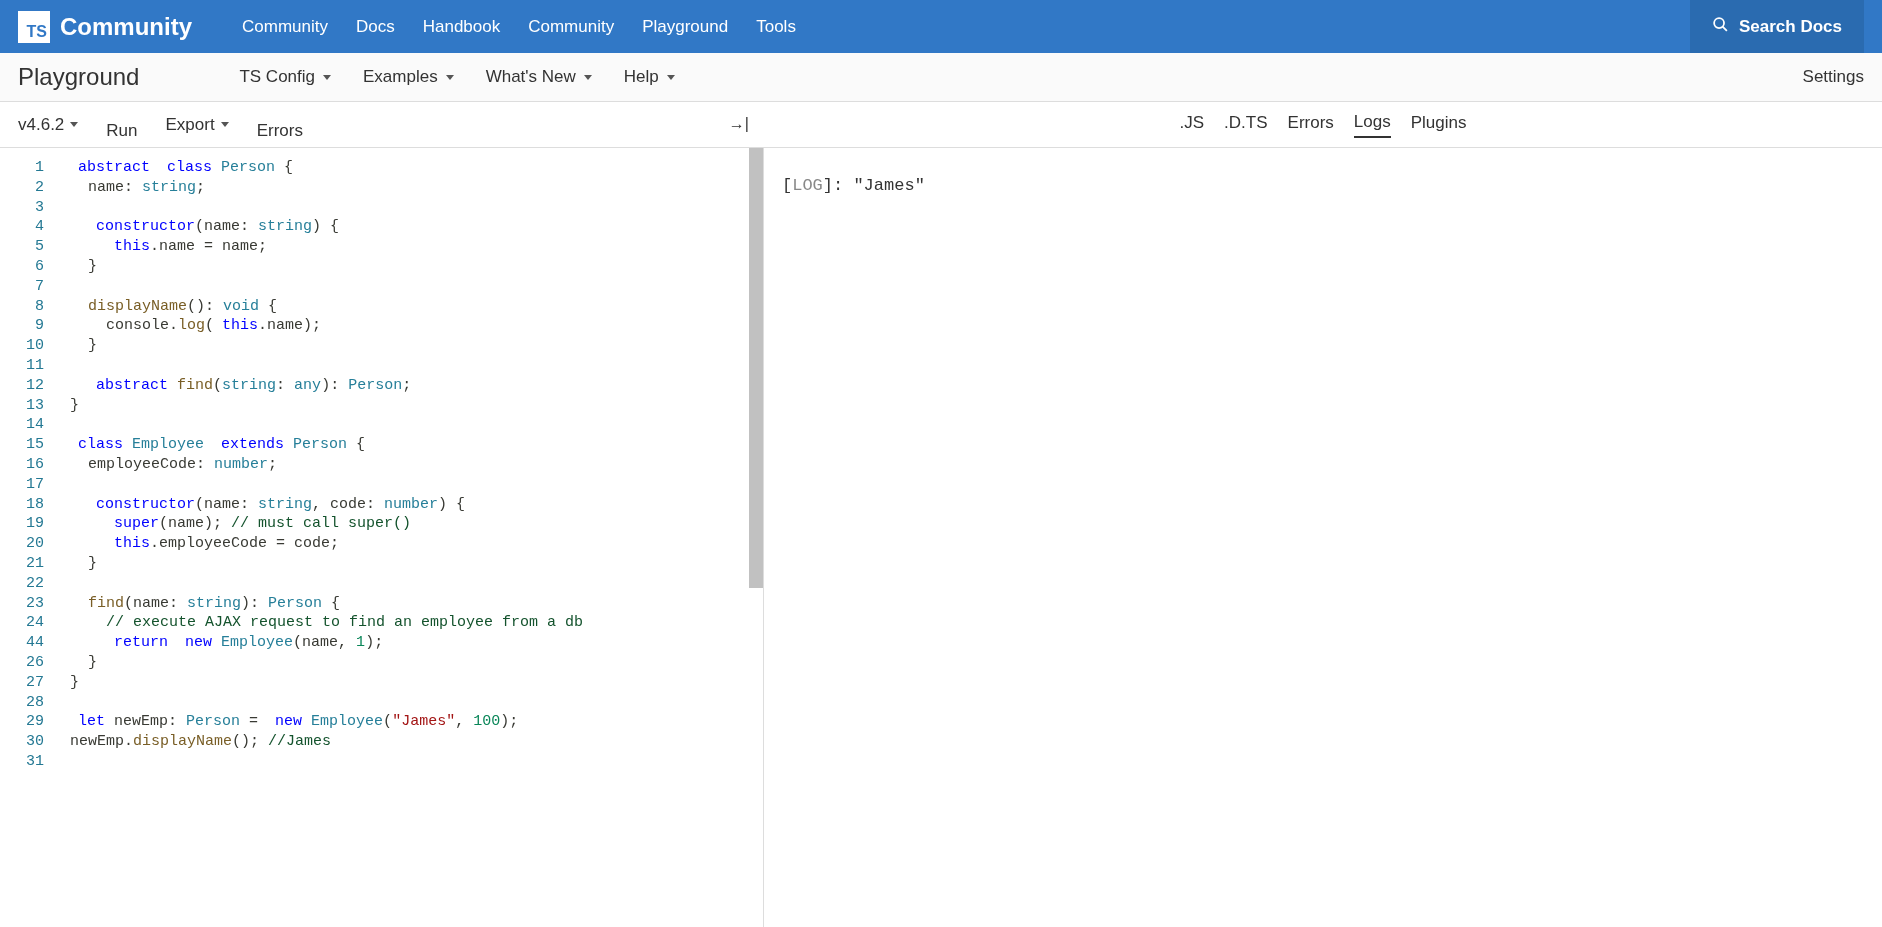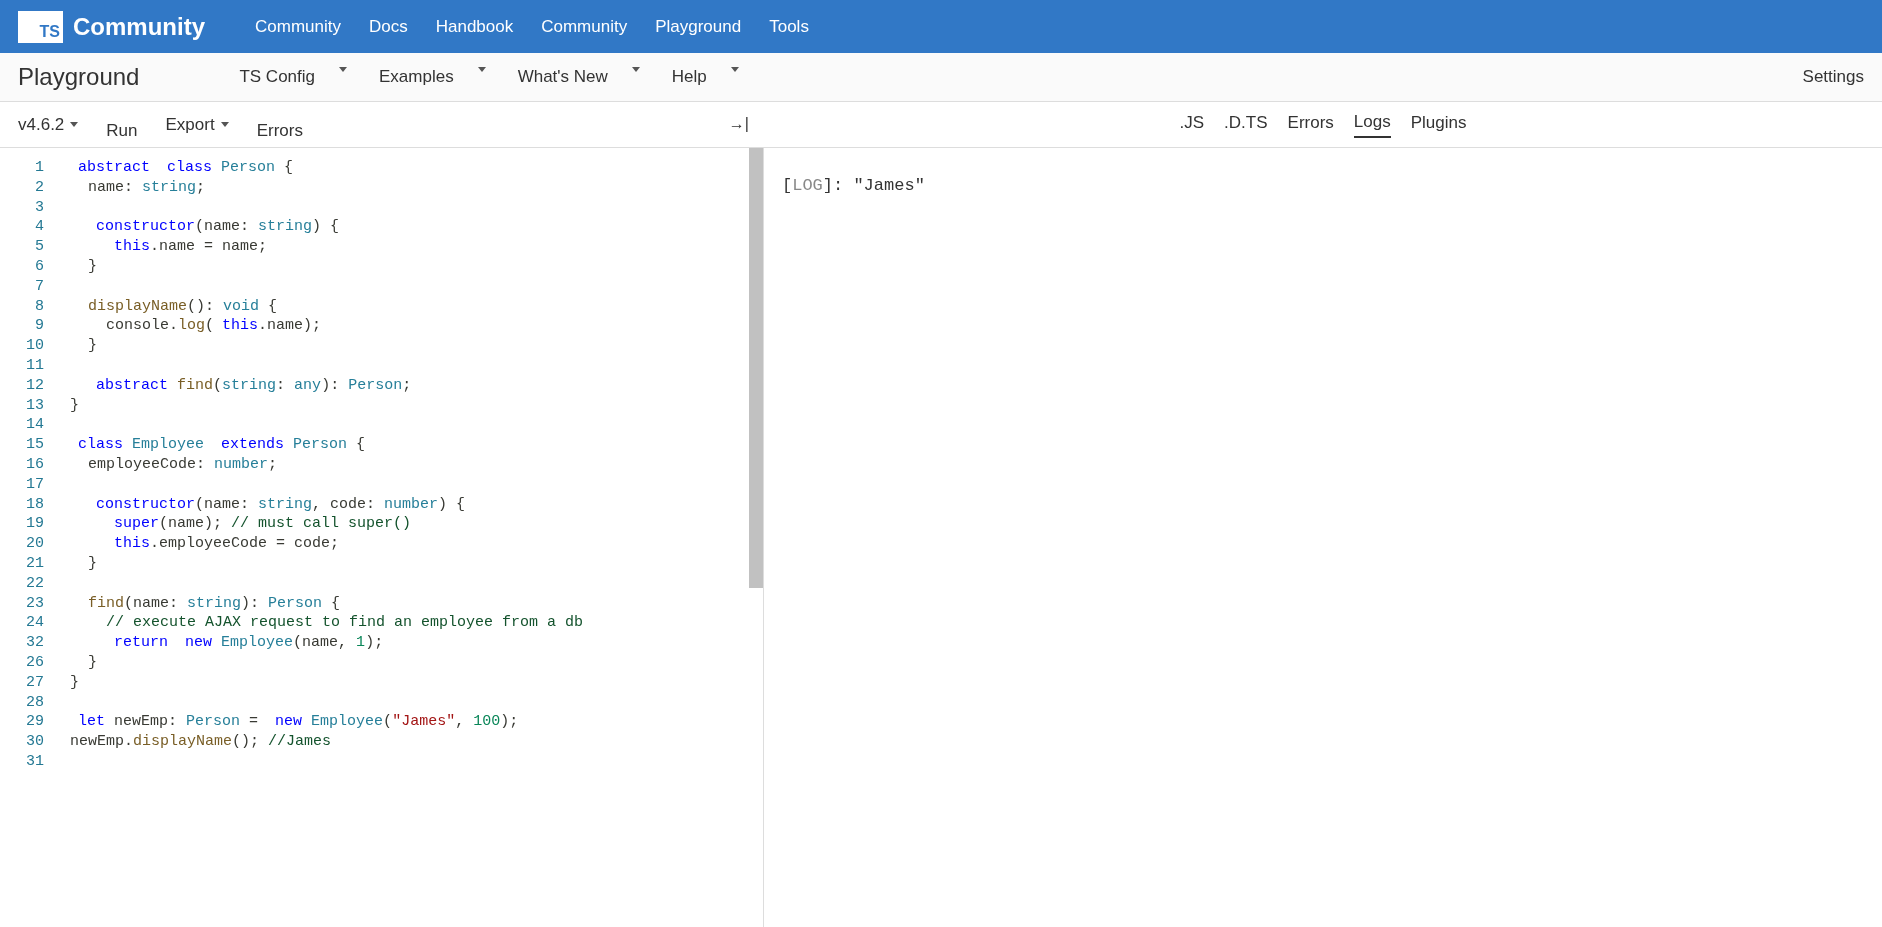--- a/index.html
+++ b/index.html
@@ -1,30 +1,30 @@
 <!DOCTYPE html>
 <html><head>
 <meta charset="utf-8">
 <style>
 * { margin: 0; padding: 0; box-sizing: border-box; }
 body { font-family: "Segoe UI", Arial, sans-serif; font-size: 14px; color: #333; background: #fff; overflow: hidden; }
 
 .top-nav { background: #3178c6; height: 53px; display: flex; align-items: center; padding: 0 18px; color: #fff; }
 .logo-box { display: flex; align-items: center; gap: 10px; margin-right: 50px; }
-.logo-square { background: #fff; color: #3178c6; width: 45px; height: 32px; display: flex; align-items: flex-end; justify-content: flex-end; font-weight: bold; font-size: 16px; padding: 2px 3px; }
+.logo-square { background: #fff; color: #3178c6; width: 32px; height: 32px; display: flex; align-items: flex-end; justify-content: flex-end; font-weight: bold; font-size: 16px; padding: 2px 3px; }
 .logo-text { font-size: 24px; font-weight: 600; }
 .nav-links { display: flex; gap: 28px; font-size: 17px; flex: 1; }
 .nav-links span { cursor: pointer; }
 .search-area { background: #2a6bb0; height: 53px; display: flex; align-items: center; padding: 0 22px; gap: 10px; font-size: 17px; font-weight: 600; cursor: pointer; }
 .search-icon svg { width: 17px; height: 17px; }
 
 .sub-nav { height: 49px; border-bottom: 1px solid #ddd; display: flex; align-items: center; padding: 0 18px; background: #fafafa; }
 .sub-title { font-size: 24px; font-weight: 400; margin-right: 100px; }
 .sub-links { display: flex; gap: 32px; font-size: 17px; color: #333; }
-.sub-links .dd { display: flex; gap: 24px; cursor: pointer; }
+.sub-links .dd { display: flex; align-items: center; gap: 8px; cursor: pointer; }
 .caret-down { width: 0; height: 0; border-left: 4px solid transparent; border-right: 4px solid transparent; border-top: 5px solid #555; }
 .sub-right { margin-left: auto; font-size: 17px; cursor: pointer; }
 
 .toolbar { height: 46px; border-bottom: 1px solid #ddd; display: flex; align-items: center; padding: 0 18px; }
 .toolbar-left { display: flex; gap: 28px; align-items: center; font-size: 17px; }
 .toolbar-left .dd { display: flex; align-items: center; gap: 6px; cursor: pointer; }
 .toolbar-item { cursor: pointer; margin-top: 12px; }
 
 .main { display: flex; height: calc(100vh - 148px); }
 .editor-pane { width: 764px; position: relative; display: flex; border-right: 1px solid #ddd; }
@@ -59,20 +59,29 @@
     <div class="logo-square">TS</div>
     <div class="logo-text">Community</div>
   </div>
   <div class="nav-links">
     <span>Community</span>
     <span>Docs</span>
     <span>Handbook</span>
     <span>Community</span>
     <span>Playground</span>
     <span>Tools</span>
+  </div>
+  <div class="search-area">
+    <span class="search-icon">
+      <svg viewBox="0 0 24 24" fill="none" stroke="#fff" stroke-width="2.5">
+          <circle cx="10" cy="10" r="7"></circle>
+          <line x1="21" y1="21" x2="15" y2="15"></line>
+        </svg>
+    </span>
+    <span>Search Docs</span>
   </div>
 </div>
 
 <div class="sub-nav">
   <div class="sub-title">Playground</div>
   <div class="sub-links">
     <div class="dd">
         <span>TS Config</span>
         <span class="caret-down"></span>
       </div>
@@ -128,21 +137,21 @@
         <div>15</div>
         <div>16</div>
         <div>17</div>
         <div>18</div>
         <div>19</div>
         <div>20</div>
         <div>21</div>
         <div>22</div>
         <div>23</div>
         <div>24</div>
-        <div>32</div>
+        <div>44</div>
         <div>26</div>
         <div>27</div>
         <div>28</div>
         <div>29</div>
         <div>30</div>
         <div>31</div>
       </div>
     <div class="code" id="code"><div><span class="tok-kw">abstract</span><span> </span><span class="tok-kw">class</span><span> </span><span class="tok-type">Person</span><span> {</span></div><div><span>  name: </span><span class="tok-builtin">string</span><span>;</span></div><div>&nbsp;</div><div><span>  </span><span class="tok-kw">constructor</span><span>(name: </span><span class="tok-builtin">string</span><span>) {</span></div><div><span>    </span><span class="tok-kw">this</span><span>.name = name;</span></div><div><span>  }</span></div><div>&nbsp;</div><div><span>  </span><span class="tok-fn">displayName</span><span>(): </span><span class="tok-builtin">void</span><span> {</span></div><div><span>    console.</span><span class="tok-fn">log</span><span>(</span><span class="tok-kw">this</span><span>.name);</span></div><div><span>  }</span></div><div>&nbsp;</div><div><span>  </span><span class="tok-kw">abstract</span><span> </span><span class="tok-fn">find</span><span>(</span><span class="tok-builtin">string</span><span>: </span><span class="tok-builtin">any</span><span>): </span><span class="tok-type">Person</span><span>;</span></div><div><span>}</span></div><div>&nbsp;</div><div><span class="tok-kw">class</span><span> </span><span class="tok-type">Employee</span><span> </span><span class="tok-kw">extends</span><span> </span><span class="tok-type">Person</span><span> {</span></div><div><span>  employeeCode: </span><span class="tok-builtin">number</span><span>;</span></div><div>&nbsp;</div><div><span>  </span><span class="tok-kw">constructor</span><span>(name: </span><span class="tok-builtin">string</span><span>, code: </span><span class="tok-builtin">number</span><span>) {</span></div><div><span>    </span><span class="tok-kw">super</span><span>(name); </span><span class="tok-com">// must call super()</span></div><div><span>    </span><span class="tok-kw">this</span><span>.employeeCode = code;</span></div><div><span>  }</span></div><div>&nbsp;</div><div><span>  </span><span class="tok-fn">find</span><span>(name: </span><span class="tok-builtin">string</span><span>): </span><span class="tok-type">Person</span><span> {</span></div><div><span>    </span><span class="tok-com">// execute AJAX request to find an employee from a db</span></div><div><span>    </span><span class="tok-kw">return</span><span> </span><span class="tok-kw">new</span><span> </span><span class="tok-type">Employee</span><span>(name, </span><span class="tok-num">1</span><span>);</span></div><div><span>  }</span></div><div><span>}</span></div><div>&nbsp;</div><div><span class="tok-kw">let</span><span> newEmp: </span><span class="tok-type">Person</span><span> = </span><span class="tok-kw">new</span><span> </span><span class="tok-type">Employee</span><span>(</span><span class="tok-str">"James"</span><span>, </span><span class="tok-num">100</span><span>);</span></div><div><span>newEmp.</span><span class="tok-fn">displayName</span><span>(); </span><span class="tok-com">//James</span></div><div>&nbsp;</div></div>
     <div class="scrollbar-track">
       <div class="scrollbar-thumb"></div>

